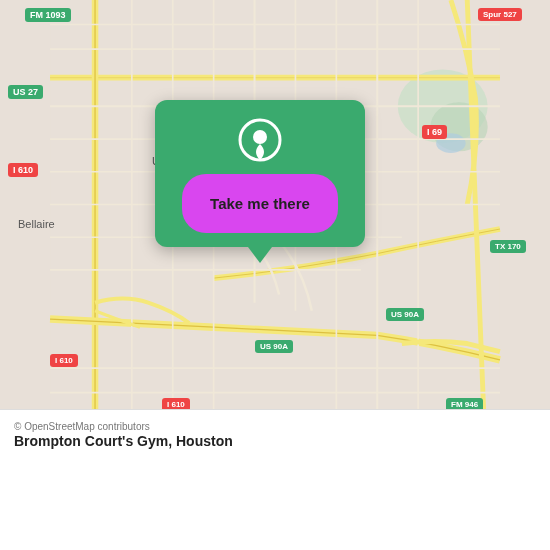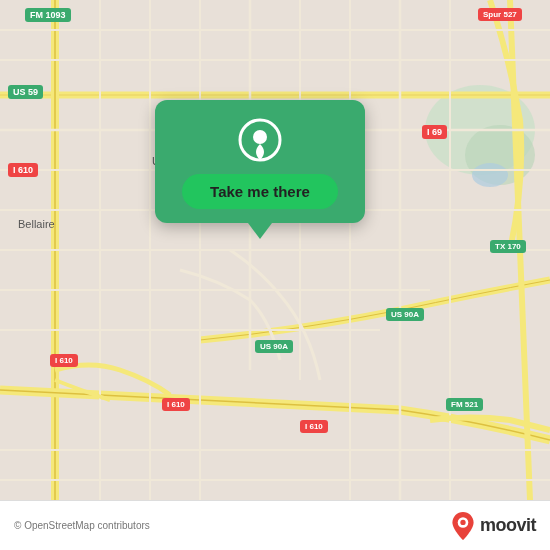--- a/index.html
+++ b/index.html
@@ -6,21 +6,21 @@
     body {
       width: 550px;
       height: 550px;
       overflow: hidden;
       font-family: Arial, sans-serif;
       position: relative;
     }
 
     #map-container {
       width: 550px;
-      height: 500px;
+      height: 409px;
       position: relative;
       overflow: hidden;
       background-color: #e8e0d8;
     }
 
     
     #map-svg {
       width: 100%;
       height: 100%;
       position: absolute;
@@ -43,25 +43,25 @@
       z-index: 10;
     }
 
     #popup-card .pin-icon {
       width: 44px;
       height: 44px;
       margin-bottom: 12px;
     }
 
     #popup-card .take-me-btn {
-      background: #22c55e;
+      background: #d946ef;
       color: #222;
       border: none;
       border-radius: 24px;
-      padding: 9px 28px;
+      padding: 21px 28px;
       font-size: 15px;
       font-weight: 600;
       cursor: pointer;
       white-space: nowrap;
     }
 
     
     #popup-card::after {
       content: '';
       position: absolute;
@@ -193,51 +193,43 @@
     <path d="M 230 250 Q 260 270 280 295 Q 310 330 320 380" stroke="#f0e8d8" stroke-width="3" fill="none"></path>
 
     <path d="M 55 370 Q 90 360 120 370 Q 150 380 170 395" stroke="#f5e87a" stroke-width="5" fill="none"></path>
     <path d="M 55 380 Q 80 390 110 400" stroke="#f5e87a" stroke-width="4" fill="none"></path>
 
     <path d="M 430 420 Q 470 415 510 420 Q 530 425 550 430" stroke="#f5e87a" stroke-width="6" fill="none"></path>
   </svg>
 
   <div class="road-badge badge-green" style="top:8px; left:25px;">FM 1093</div>
   <div class="road-badge badge-blue" style="top:8px; left:478px; font-size:8px;">Spur 527</div>
-  <div class="road-badge badge-green" style="top:85px; left:8px;">US 59</div>
+  <div class="road-badge badge-green" style="top:85px; left:8px;">US 27</div>
   <div class="road-badge badge-blue" style="top:163px; left:8px;">I 610</div>
   <div class="road-badge badge-blue" style="top:85px; left:422px;margin-top:40px;">I 69</div>
   <div style="position:absolute; top:218px; left:18px; font-size:11px; color:#555; z-index:5; font-weight:400;">Bellaire</div>
   <div class="road-badge badge-green" style="top:308px; left:386px; font-size:8px;">US 90A</div>
   <div class="road-badge badge-green" style="top:340px; left:255px; font-size:8px;">US 90A</div>
   <div class="road-badge badge-green" style="top:240px; left:490px; font-size:8px;">TX 170</div>
-  <div class="road-badge badge-green" style="top:398px; left:446px; font-size:8px;">FM 521</div>
+  <div class="road-badge badge-green" style="top:398px; left:446px; font-size:8px;">FM 946</div>
   <div class="road-badge badge-blue" style="top:354px; left:50px; font-size:8px;">I 610</div>
   <div class="road-badge badge-blue" style="top:398px; left:162px; font-size:8px;">I 610</div>
   <div class="road-badge badge-blue" style="top:420px; left:300px; font-size:8px;">I 610</div>
 
   <div style="position:absolute; top:155px; left:152px; font-size:11px; color:#555; z-index:5;">U...</div>
 
   <div id="popup-card">
 
     <svg class="pin-icon" viewBox="0 0 44 44" xmlns="http://www.w3.org/2000/svg">
       <circle cx="22" cy="22" r="20" fill="none" stroke="white" stroke-width="3"></circle>
       <circle cx="22" cy="19" r="7" fill="white"></circle>
       <path d="M22 26 Q14 34 22 42 Q30 34 22 26Z" fill="white"></path>
     </svg>
     <button class="take-me-btn">Take me there</button>
   </div>
 </div>
 
 <div id="bottom-bar">
   <div class="left-info">
     <span class="attribution">© OpenStreetMap contributors</span>
-  </div>
-  <div id="moovit-logo">
-
-    <svg class="moovit-pin" viewBox="0 0 26 34" xmlns="http://www.w3.org/2000/svg">
-      <path d="M13 1 C6.4 1 1 6.4 1 13 C1 21 13 33 13 33 C13 33 25 21 25 13 C25 6.4 19.6 1 13 1Z" fill="#e8423a"></path>
-      <circle cx="13" cy="13" r="6" fill="white"></circle>
-      <circle cx="13" cy="13" r="3" fill="#e8423a"></circle>
-    </svg>
-    <span class="moovit-text">moovit</span>
+    <span class="place-name">Brompton Court's Gym, Houston</span>
   </div>
 </div>
 
 </body></html>

